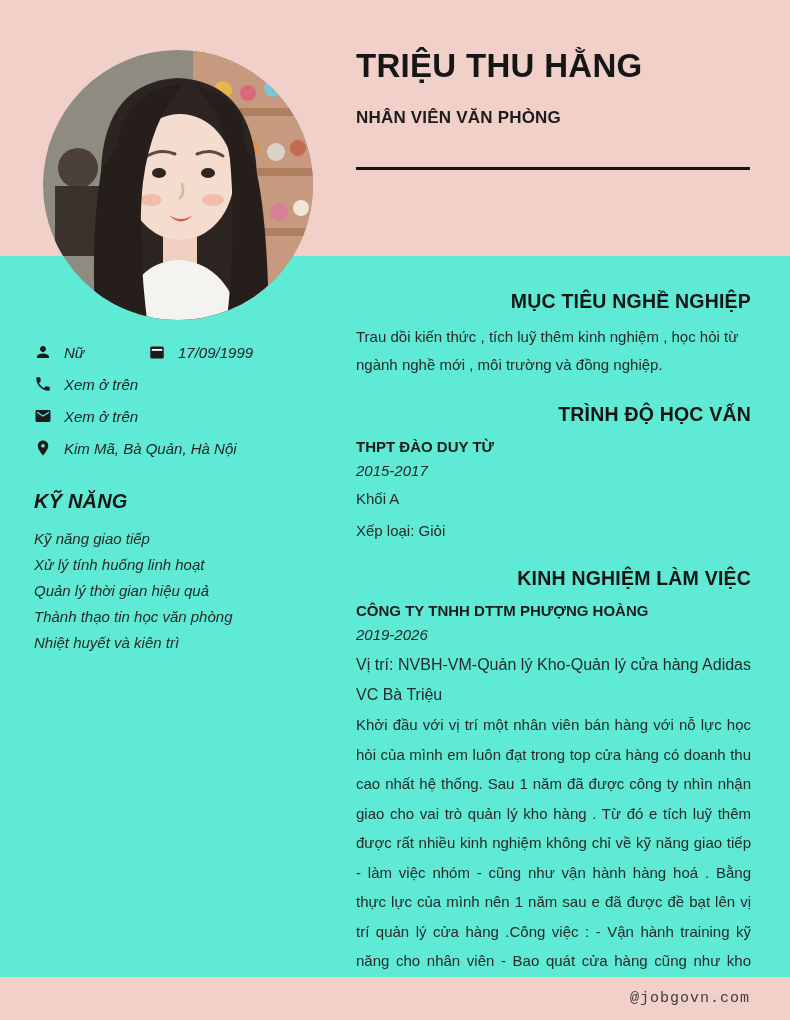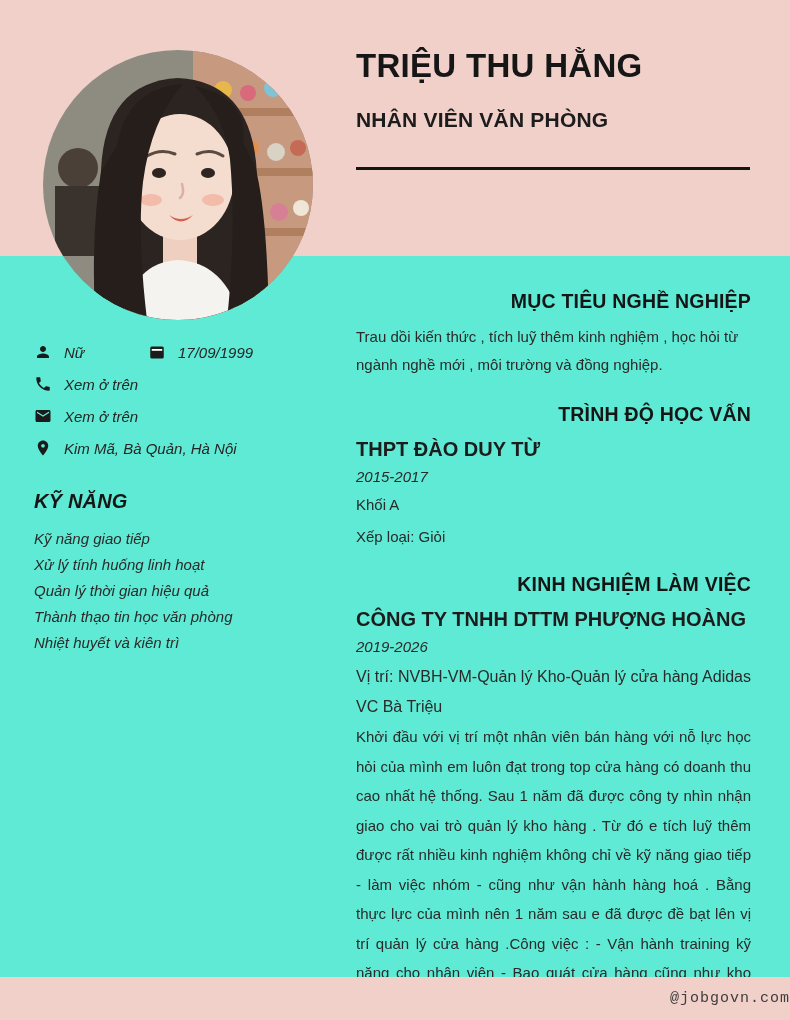--- a/index.html
+++ b/index.html
@@ -5,49 +5,49 @@
   * { margin:0; padding:0; box-sizing:border-box; }
   html,body { background:#e9e9e9; }
   #page {
     position:relative; width:790px; height:1020px; background:#5eead4;
     font-family:"Liberation Sans","DejaVu Sans",sans-serif; color:#212121;
     overflow:hidden; margin:0 auto;
   }
   .header-band { position:absolute; left:0; top:0; width:790px; height:256px; background:#f0d0c8; }
   .footer-band {
     position:absolute; left:0; top:977px; width:790px; height:43px; background:#f0d0c8;
-    display:flex; align-items:center; justify-content:flex-end; 
+    display:flex; align-items:center; justify-content:flex-end; padding-right:40px;
     font-family:"Liberation Mono","DejaVu Sans Mono",monospace; font-size:15px; color:#3d3d3d; letter-spacing:1px;
   }
   .photo-wrap {
     position:absolute; left:43px; top:50px; width:270px; height:270px;
     border-radius:50%; overflow:hidden;
   }
   .header-text { position:absolute; left:356px; top:46px; width:396px; }
   .name { font-size:33px; font-weight:700; color:#161616; letter-spacing:0.3px; line-height:1.2; }
-  .job-title { font-size:21px; font-weight:700; color:#1c1c1c; margin-top:22px; letter-spacing:0.2px; }
+  .job-title { font-size:17px; font-weight:700; color:#1c1c1c; margin-top:22px; letter-spacing:0.2px; }
   .divider { position:absolute; left:356px; top:167px; width:394px; height:3px; background:#141414; }
 
   .left-col { position:absolute; left:34px; top:336px; width:292px;font-style:italic; }
   .info-row { display:flex; align-items:center; height:32px; font-size:15px; color:#252525; }
   .info-row .icon { width:18px; height:18px; margin-right:12px; flex:0 0 18px; display:inline-flex; }
   .icon svg { width:18px; height:18px; fill:#1b1b1b; }
   .info-pair { display:flex; align-items:center; }
   .info-pair .cell-left { display:flex; align-items:center; width:114px; }
   .info-pair .cell-right { display:flex; align-items:center; }
 
   .section-heading-left { font-size:20px; font-weight:700; color:#151515; margin-top:26px; letter-spacing:0.2px; }
   .skills-list { list-style:none; margin-top:13px; }
   .skills-list li { font-size:15px; line-height:26px; color:#2a2a2a; }
 
   .right-col { position:absolute; left:356px; top:290px; width:395px; }
   .section-heading { font-size:19.5px; font-weight:700; color:#151515; letter-spacing:0.2px;text-align:right; }
   .objective-text { font-size:15px; line-height:28px; color:#2a2a2a; margin-top:10px; }
   .sec { margin-top:24px; }
-  .entry-title { font-size:20px; font-weight:700; color:#1c1c1c; margin-top:12px; }
+  .entry-title { font-size:15px; font-weight:700; color:#1c1c1c; margin-top:12px; }
   .entry-years { font-size:15px; font-style:italic; color:#2a2a2a; margin-top:7px; }
   .entry-line { font-size:15px; color:#2a2a2a; margin-top:7px; line-height:25px; }
   .entry-position { font-size:16px; color:#2a2a2a; margin-top:7px; line-height:30px; text-align:justify; }
   .entry-desc { font-size:15px; color:#2a2a2a; line-height:29.5px; text-align:justify; margin-top:0; }
 </style>
 </head>
 <body>
 
 <div id="page">
 

